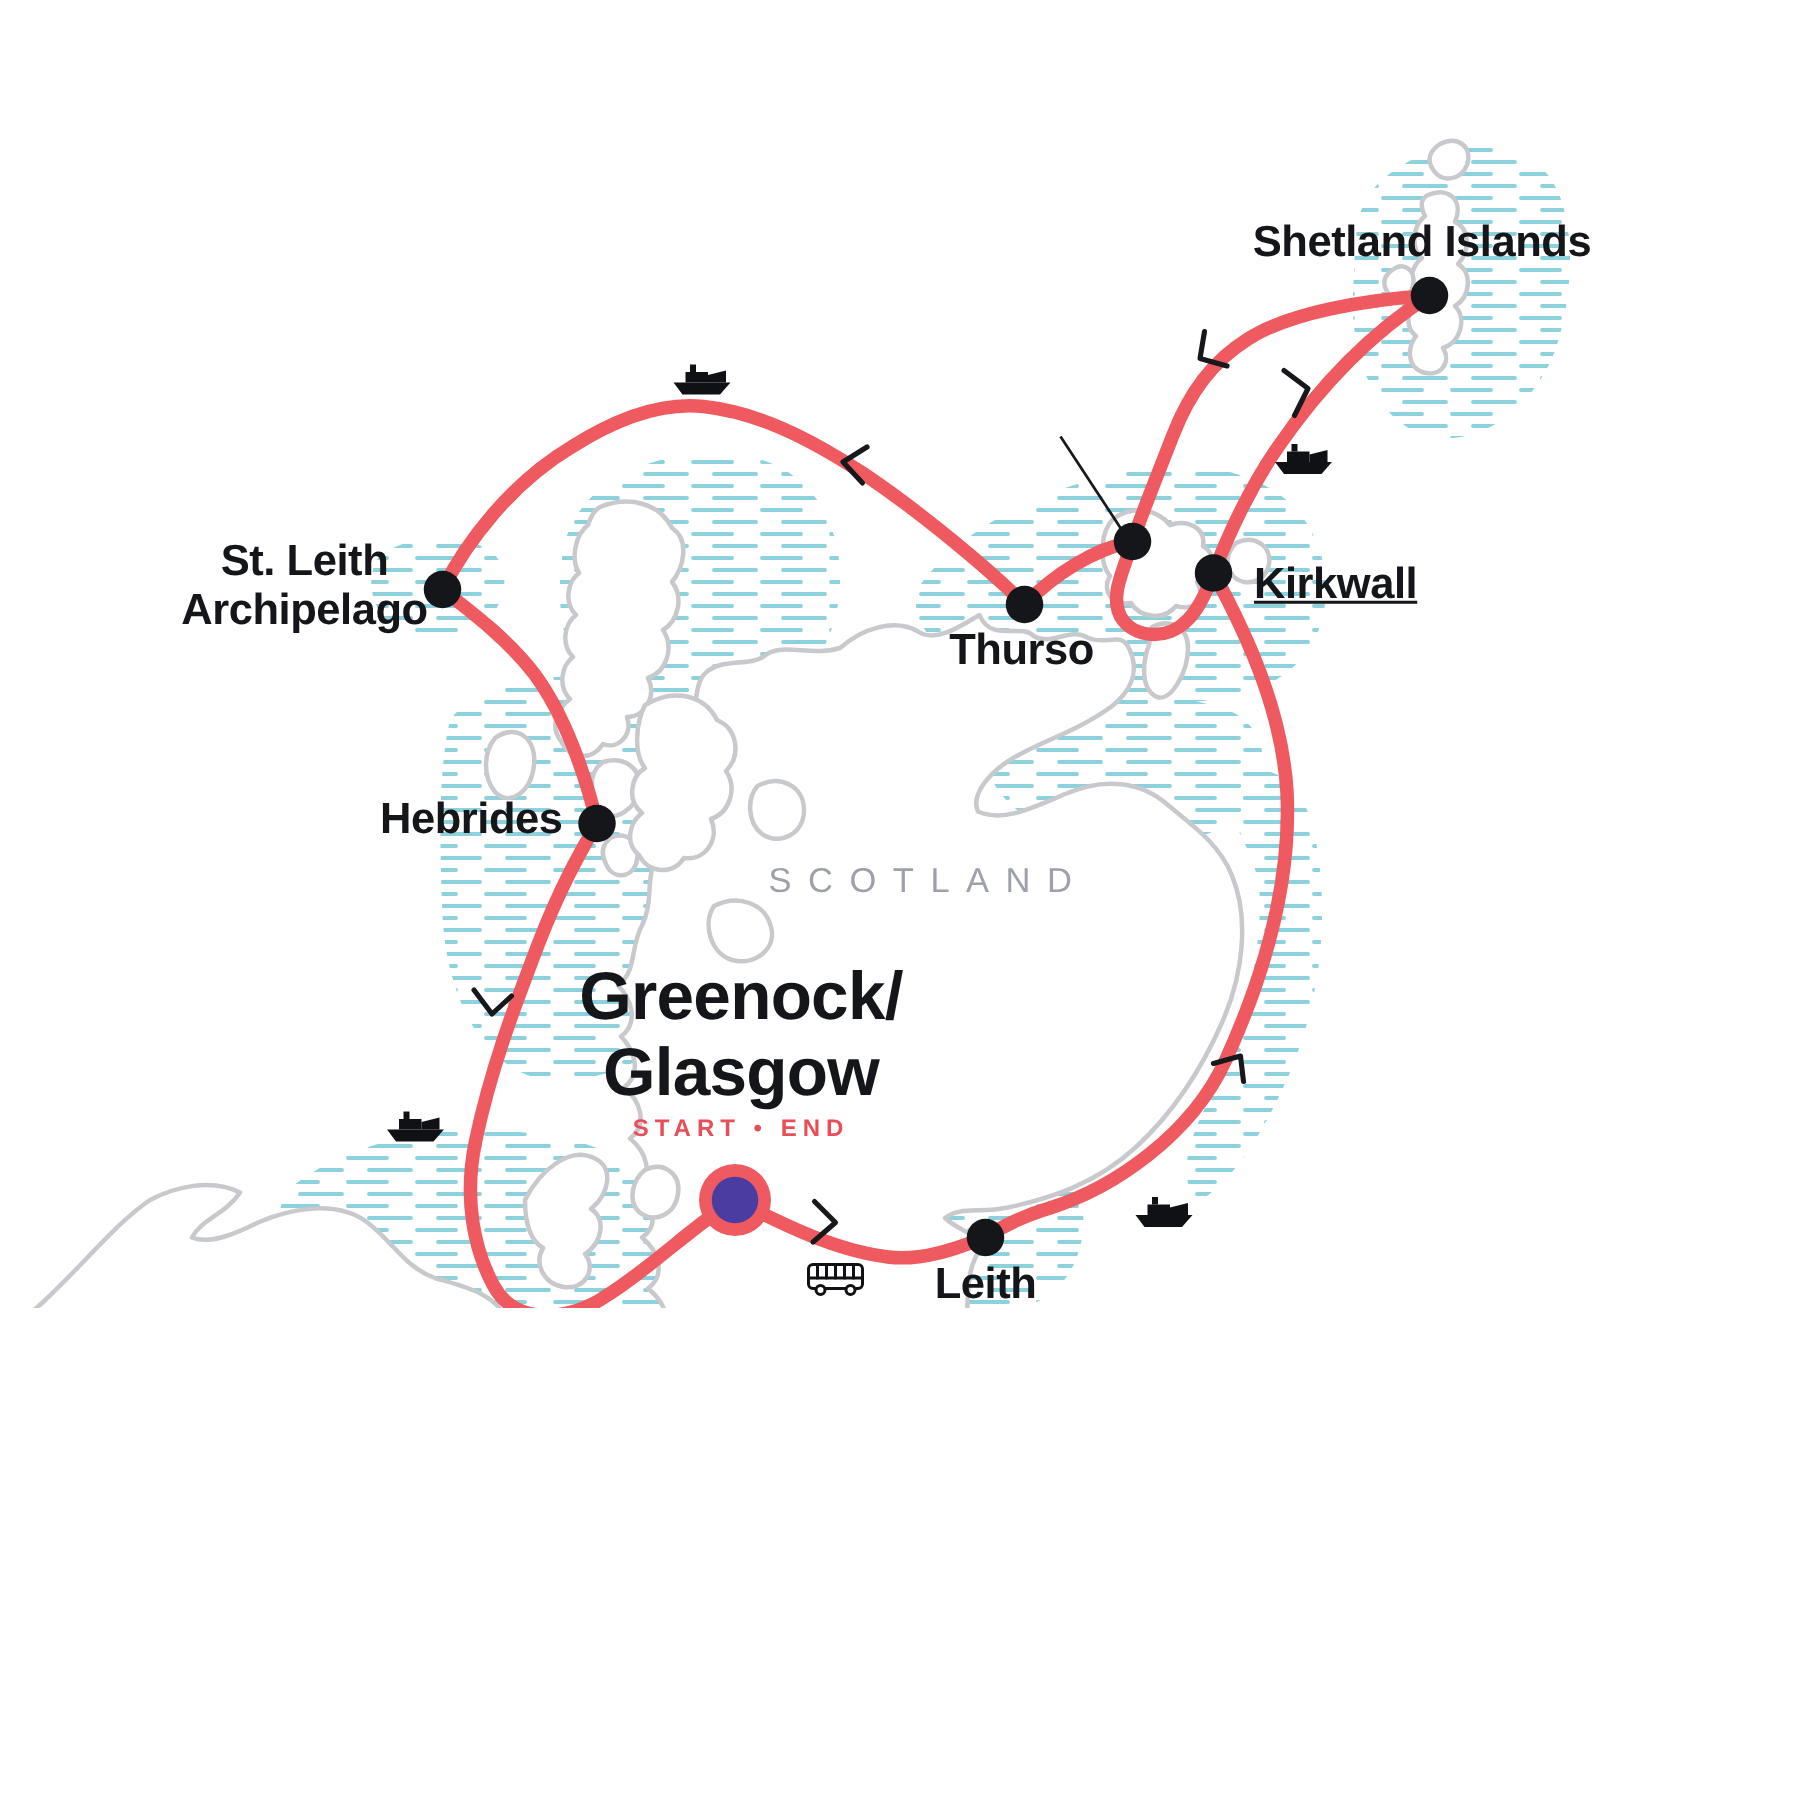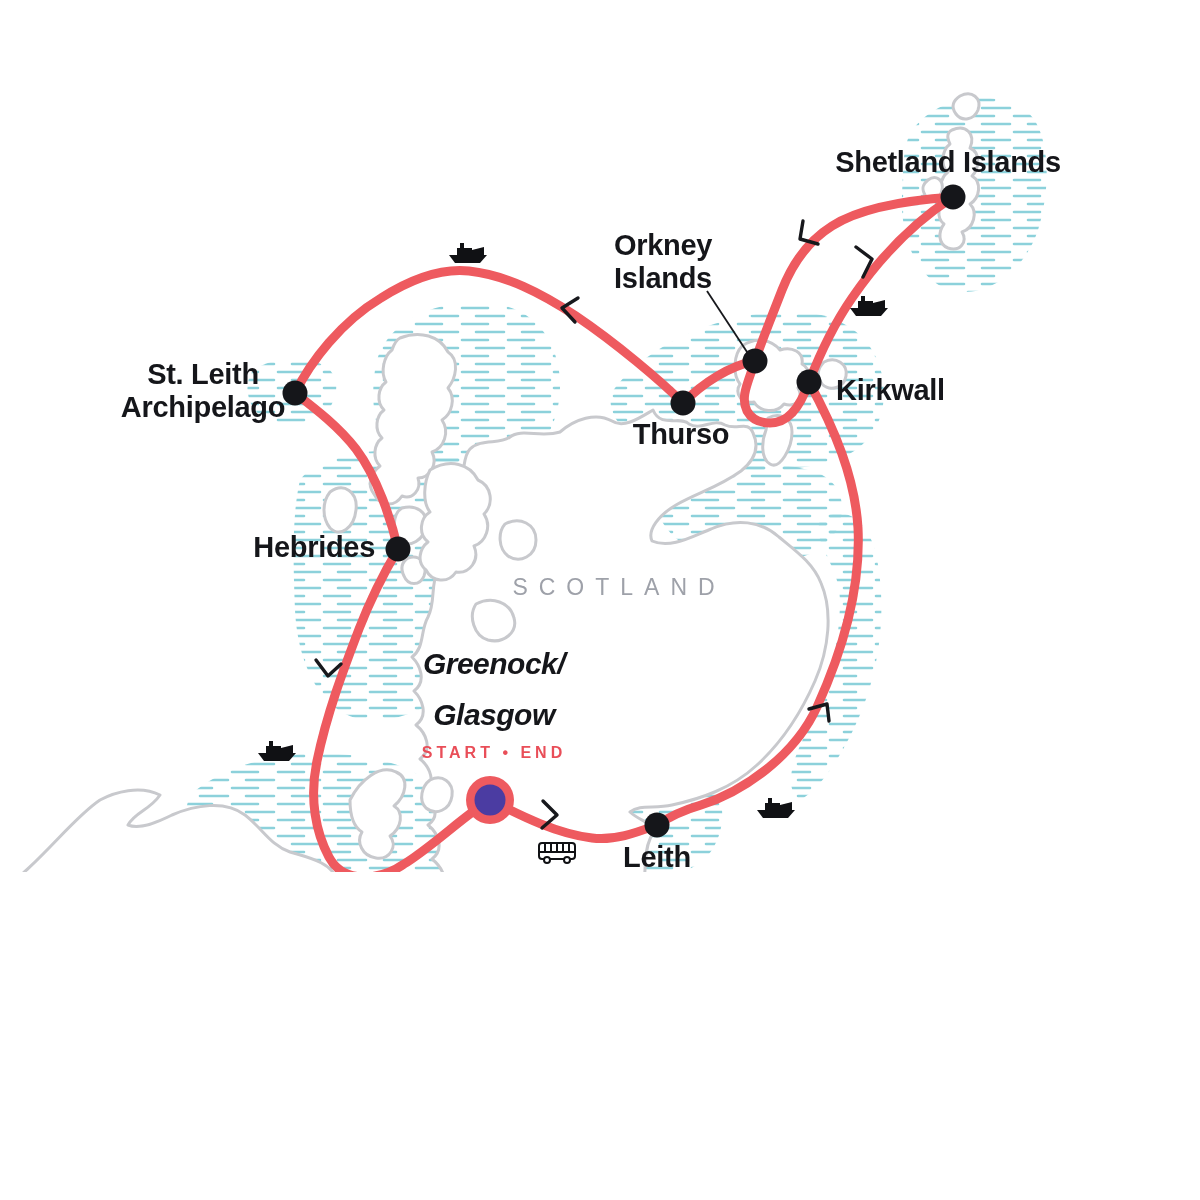--- a/index.html
+++ b/index.html
@@ -16,22 +16,22 @@
   .dot{fill:var(--ink);}
   .arrow{fill:none;stroke:#17181C;stroke-width:3.4;stroke-linecap:round;stroke-linejoin:round;}
   .leader{stroke:#17181C;stroke-width:1.8;}
   .shipf{fill:#101114;}
   .busline{fill:none;stroke:#101114;stroke-width:2;stroke-linecap:round;}
   .busline circle{fill:#fff;}
   .lbl{position:absolute;color:var(--ink);font-weight:bold;font-size:29px;line-height:33px;
        text-align:center;white-space:pre-line;letter-spacing:-0.3px;}
   .c{transform:translate(-50%,-50%);}
   .r{transform:translate(-100%,-50%);text-align:center;}
-  .l{transform:translate(0,-50%);text-align:left;}
-  .title{font-size:30px;line-height:51px;letter-spacing:-0.5px;font-style:italic;}
+  .l{transform:translate(0,-50%);text-align:left;text-decoration:underline;}
+  .title{font-size:45px;line-height:51px;letter-spacing:-0.5px;}
   .subtitle{position:absolute;transform:translate(-50%,-50%);color:var(--accent);
             font-weight:bold;font-size:16px;letter-spacing:4px;white-space:nowrap;}
   .region{position:absolute;transform:translate(-50%,-50%);color:var(--region);
           font-weight:normal;font-size:23px;letter-spacing:11px;white-space:nowrap;}
 </style>
 </head>
 <body>
 
 <div class="stage">
 
@@ -127,22 +127,20 @@
     <g>
       <use href="#ferry" x="447" y="239"></use>
       <use href="#ferry" x="848" y="292"></use>
       <use href="#ferry" x="755" y="794"></use>
       <use href="#ferry" x="256" y="737"></use>
       <use href="#bus" x="536" y="839"></use>
     </g>
   </svg>
 
   <div class="lbl c" style="left:948px;top:162px">Shetland Islands</div>
-  <div class="lbl c" style="left:663px;top:262px">Orkney
-Islands</div>
   <div class="lbl l" style="left:836px;top:390px">Kirkwall</div>
   <div class="lbl c" style="left:681px;top:434px">Thurso</div>
   <div class="lbl c" style="left:203px;top:391px">St. Leith
 Archipelago</div>
   <div class="lbl r" style="left:375px;top:547px">Hebrides</div>
   <div class="lbl c" style="left:657px;top:857px">Leith</div>
 
   <div class="lbl c title" style="left:494px;top:689px">Greenock/
 Glasgow</div>
   <div class="subtitle" style="left:494px;top:753px">START • END</div>

